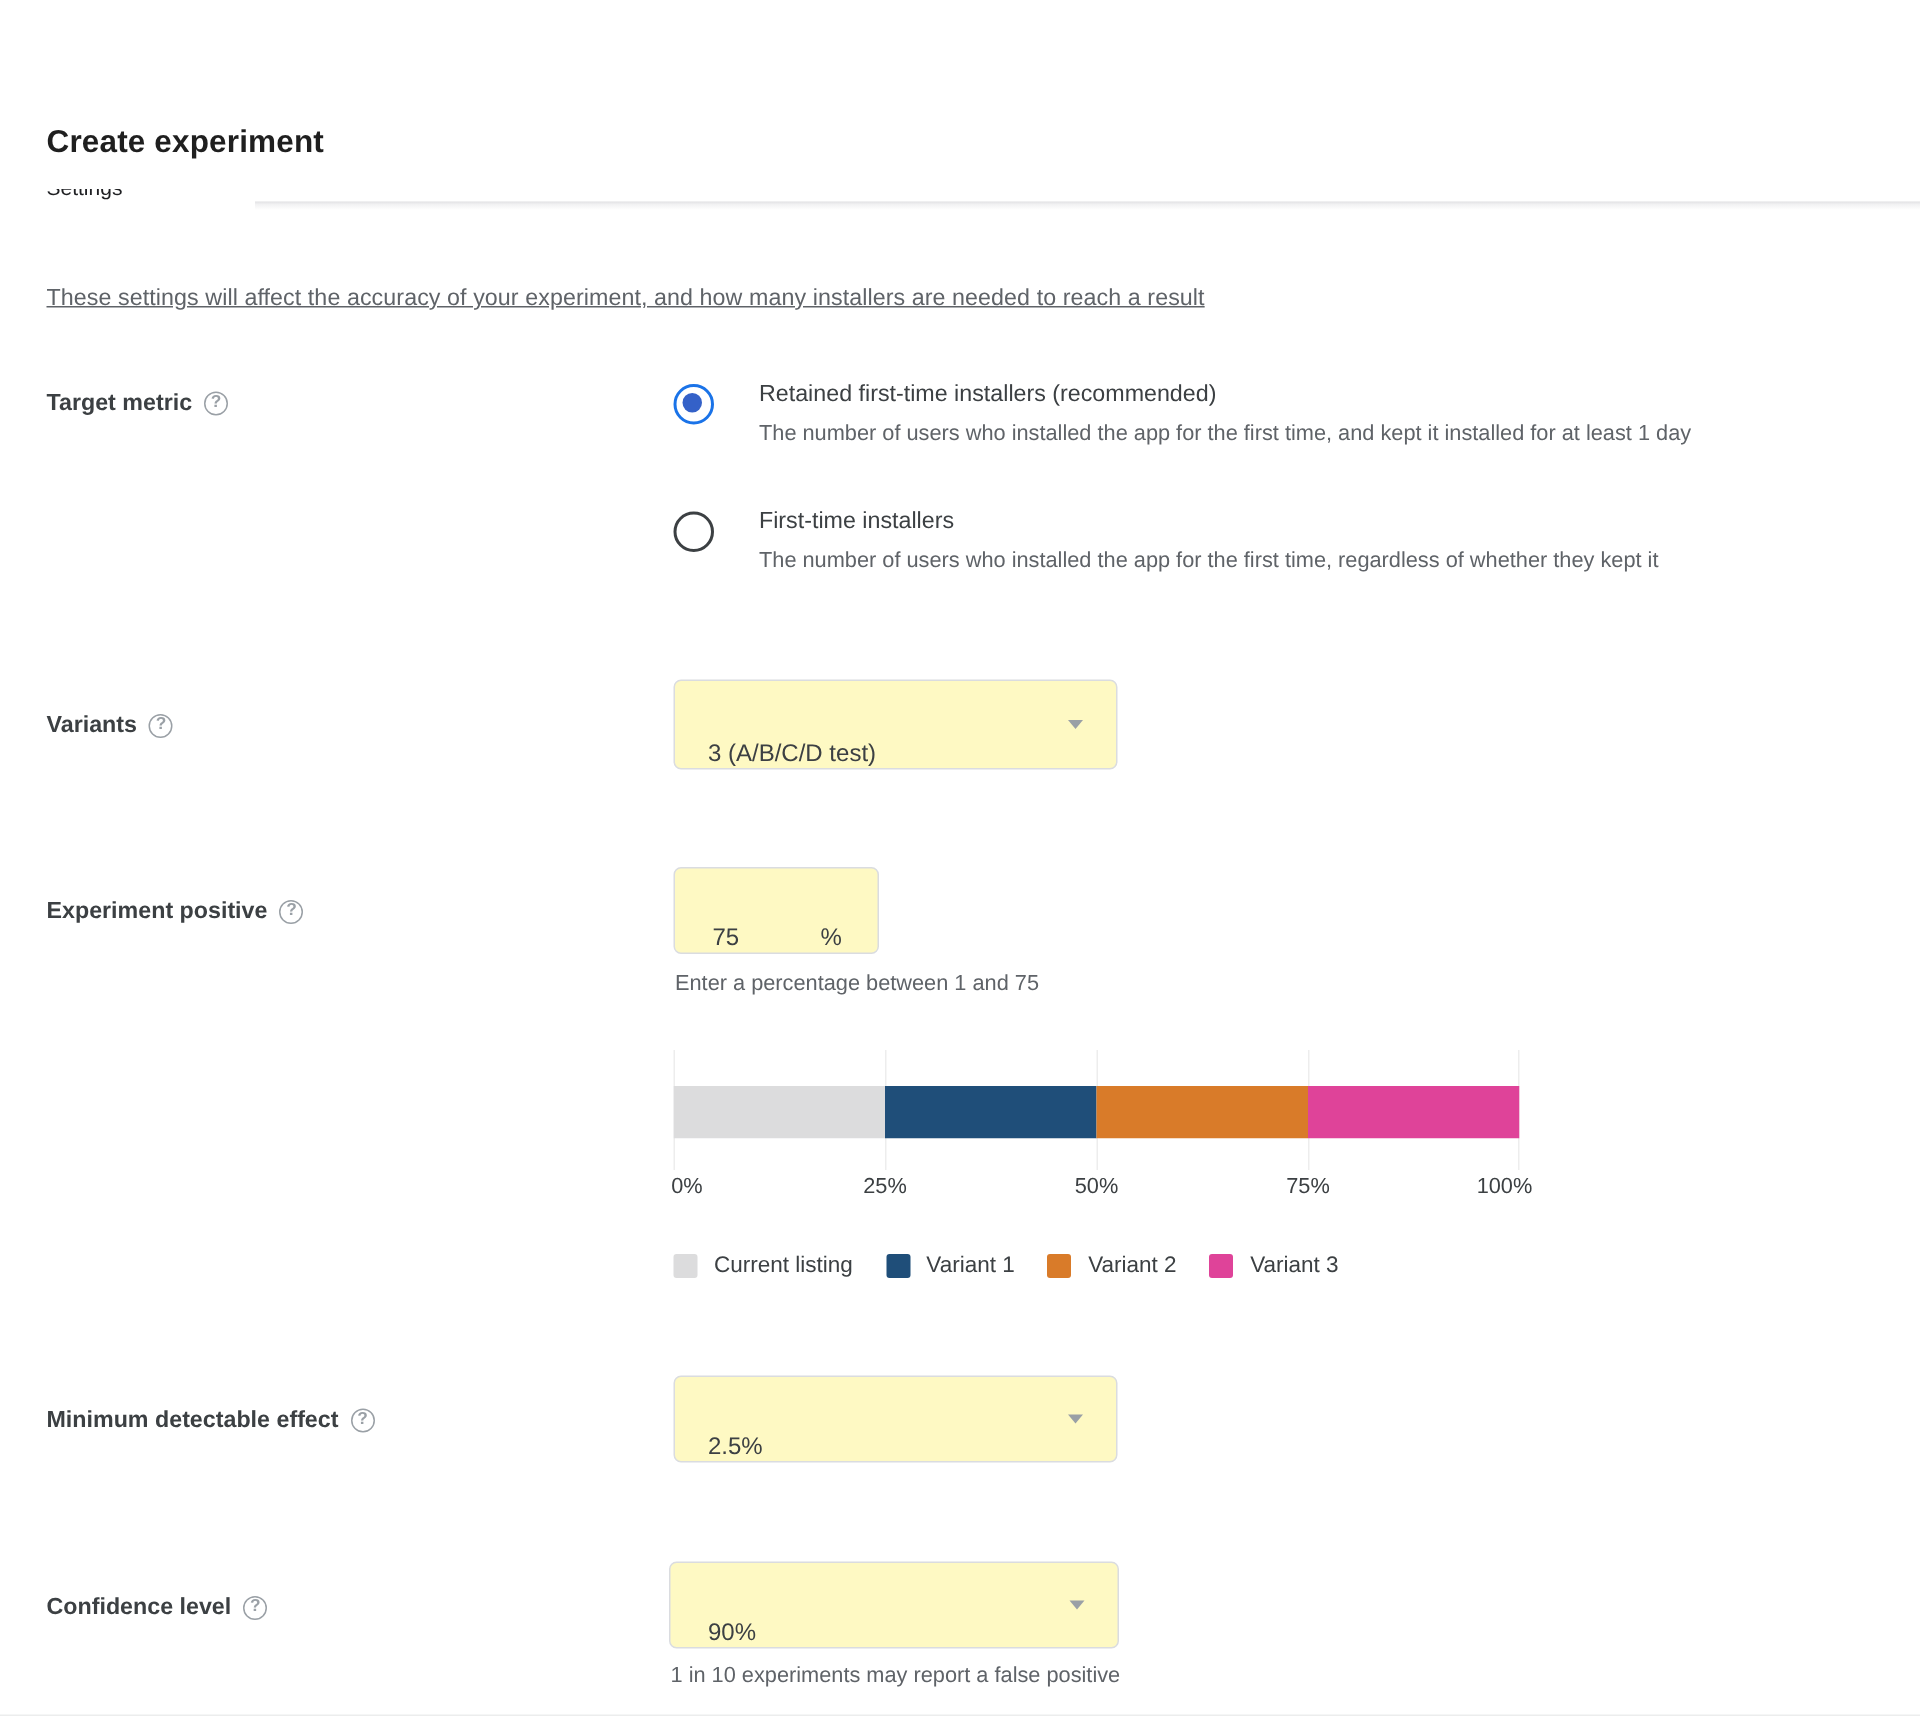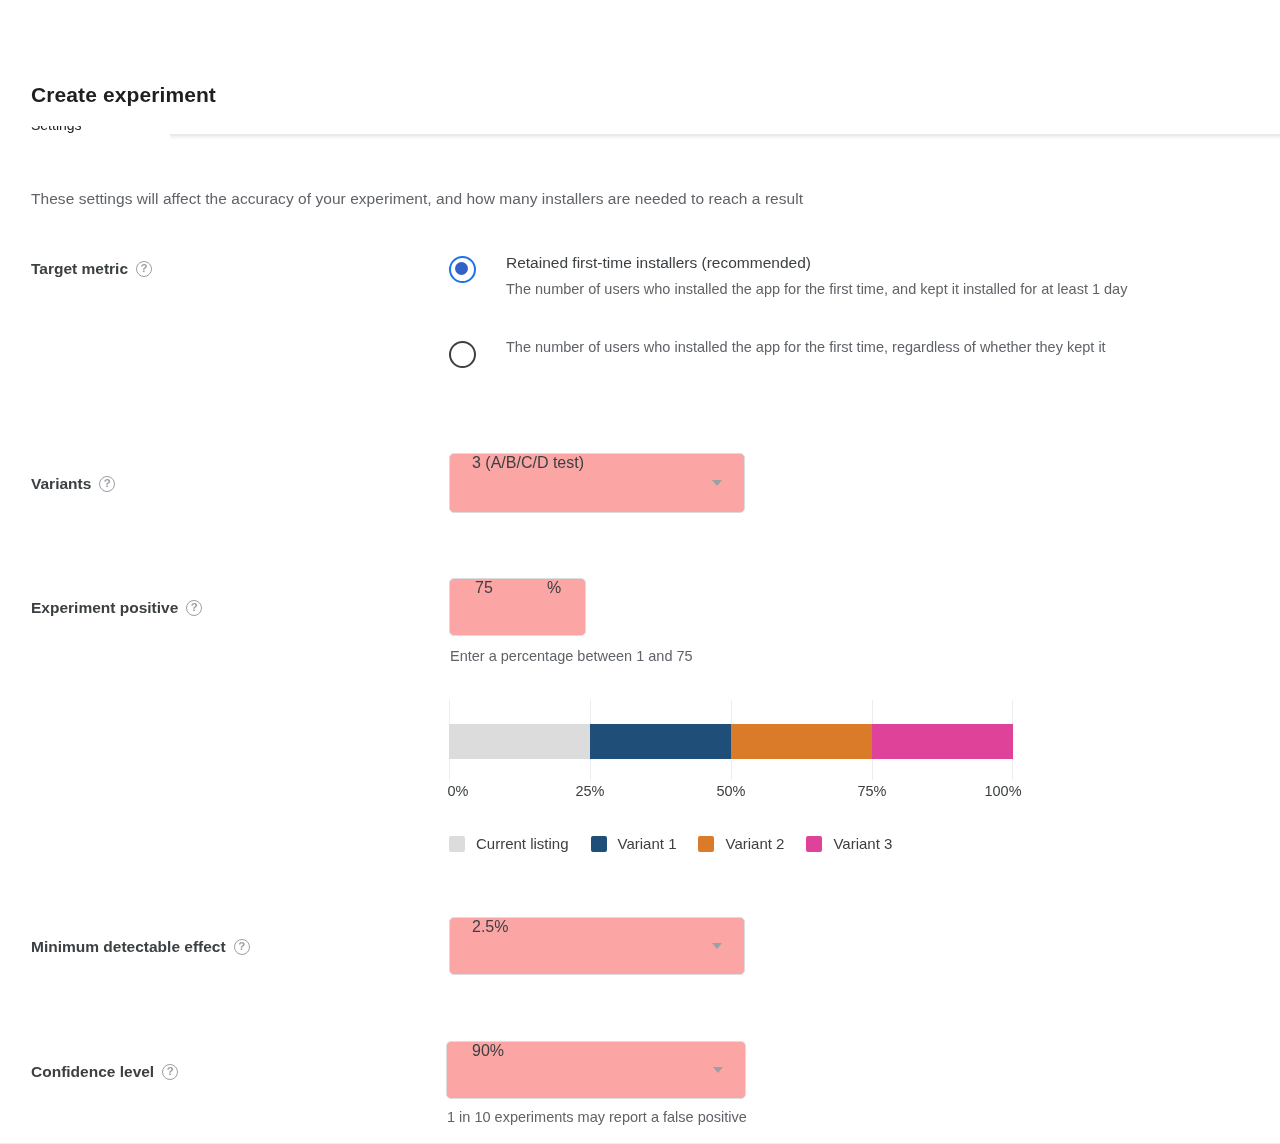--- a/index.html
+++ b/index.html
@@ -65,20 +65,21 @@
 
   
   .intro {
     position: absolute;
     left: 31px;
     top: 190px;
     font-size: 15.5px;
     color: #5f6368;
     letter-spacing: .05px;
     white-space: nowrap;
+    text-decoration: underline;
   }
 
   
   .row-label {
     position: absolute;
     left: 31px;
     font-size: 15.5px;
     color: #3c4043;
     white-space: nowrap;
     display: flex;
@@ -150,23 +151,23 @@
     color: #5f6368;
     line-height: 19px;
     white-space: nowrap;
   }
 
   
   .field {
     position: absolute;
     border: 1px solid #dadce0;
     border-radius: 5px;
-    background: #fca5a5;
+    background: #fef9c3;
     display: flex;
-    align-items: flex-start;
+    align-items: flex-end;
   }
   .field-value {
     font-size: 16px;
     color: #3c4043;
     white-space: nowrap;
   }
   .caret {
     position: absolute;
     right: 22px;
     top: 50%;
@@ -253,20 +254,21 @@
 </div>
 
 <div class="radio-group">
   <div class="radio-row">
     <span class="radio-mark on"></span>
     <div class="radio-title">Retained first-time installers (recommended)</div>
     <div class="radio-desc">The number of users who installed the app for the first time, and kept it installed for at least 1 day</div>
   </div>
   <div class="radio-row">
     <span class="radio-mark off"></span>
+    <div class="radio-title">First-time installers</div>
     <div class="radio-desc">The number of users who installed the app for the first time, regardless of whether they kept it</div>
   </div>
 </div>
 
 <div class="row-label" style="top:475px">
   <span>Variants</span>
   <span class="help-icon"></span>
 </div>
 <div class="field" style="left:449px; top:453px; width:296px; height:60px; padding-left:22px;">
   <span class="field-value">3 (A/B/C/D test)</span>

